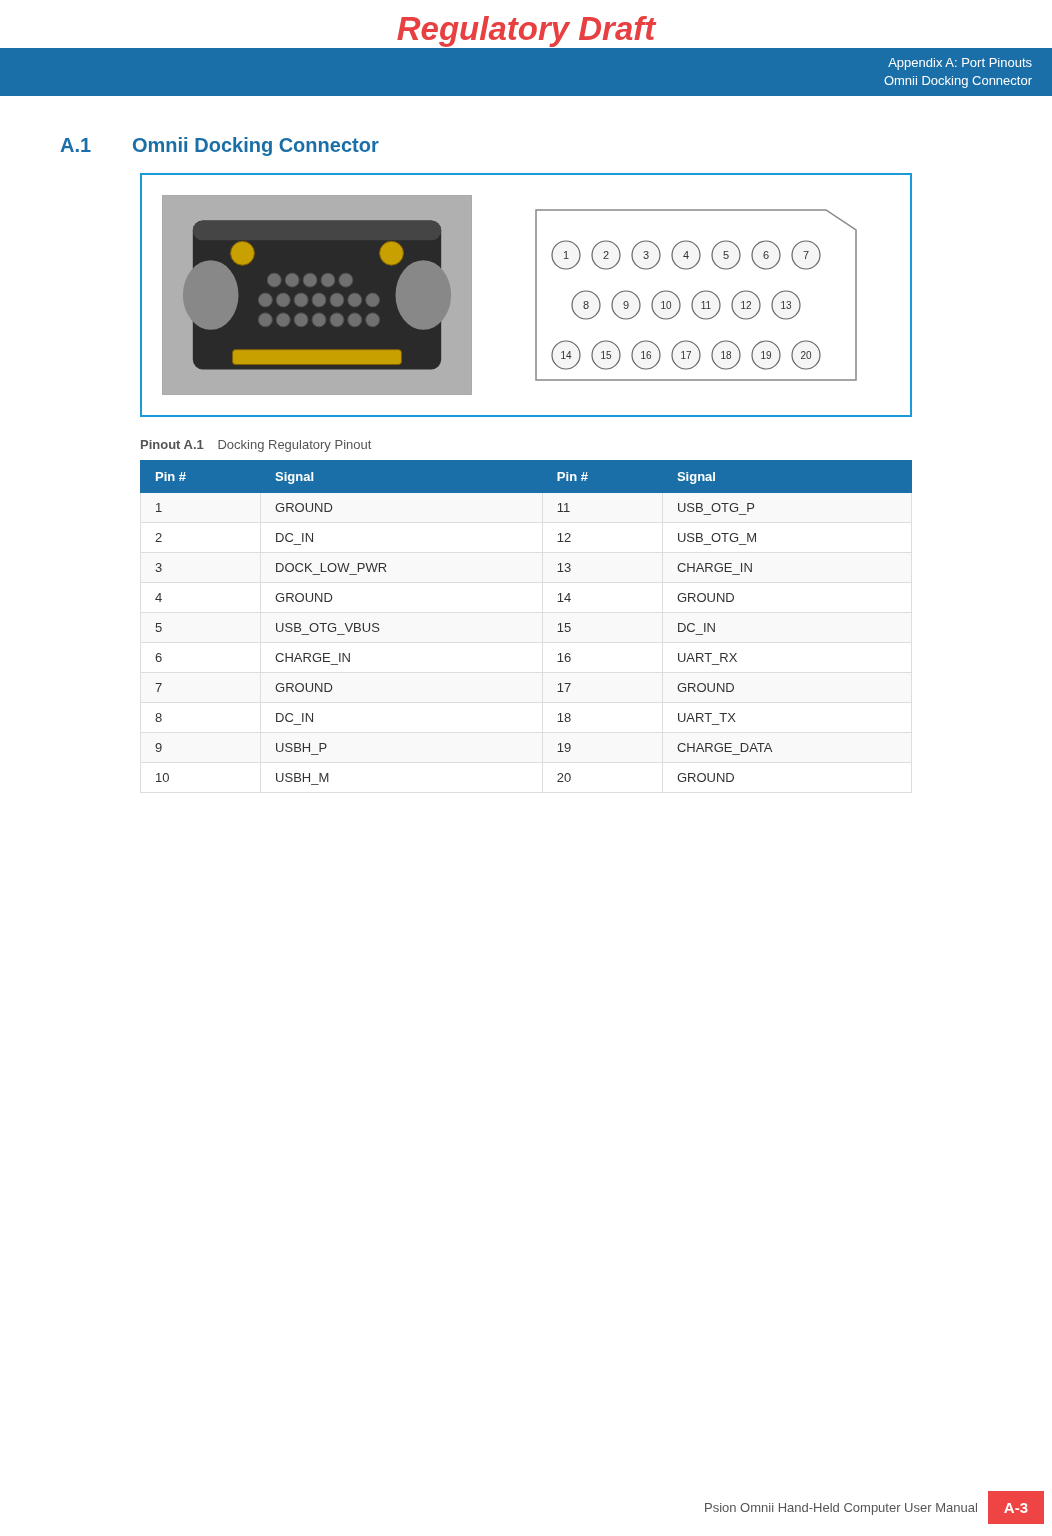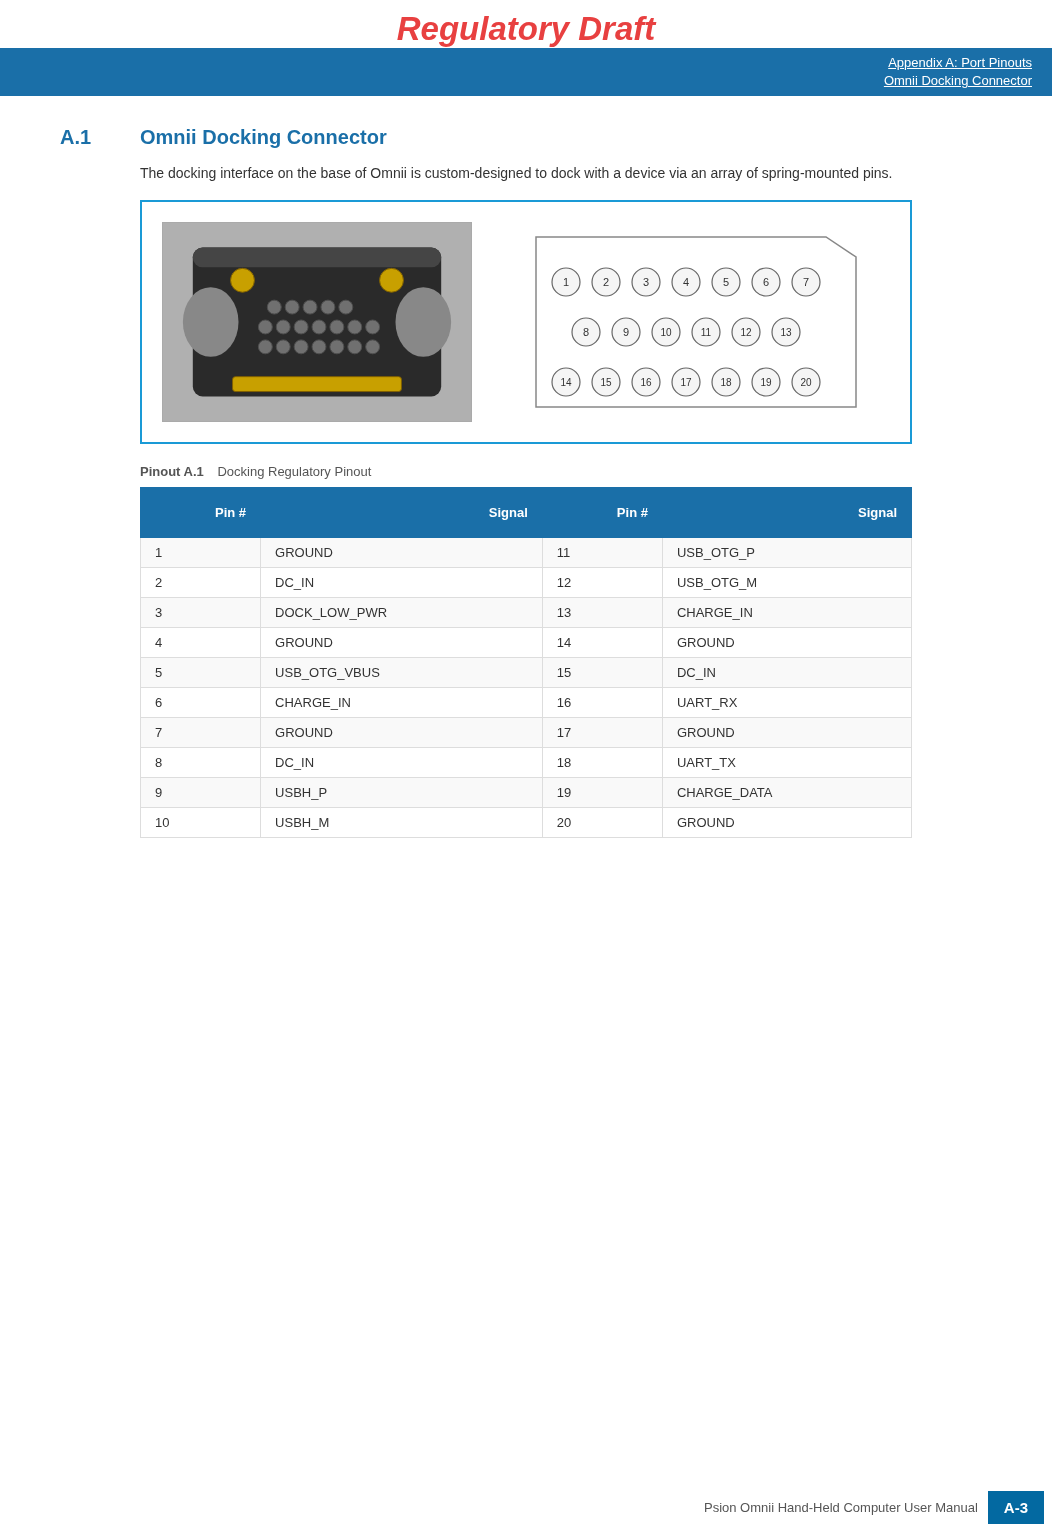--- a/index.html
+++ b/index.html
@@ -25,33 +25,33 @@
       font-family: Arial, sans-serif;
     }
 
     .header-bar {
       background: #1a6fa8;
       color: #fff;
       text-align: right;
       padding: 6px 20px;
       font-size: 13px;
       line-height: 1.4;
-      text-decoration: underline;
     }
 
     
     .content {
       padding: 30px 60px 30px 60px;
     }
 
     .section-header {
       display: flex;
       align-items: flex-start;
-      gap: 20px;
+      gap: 12px;
       margin-bottom: 14px;
+      margin-top: 8px;
     }
     .section-number {
       font-size: 20px;
       font-weight: bold;
       color: #1a6fa8;
       min-width: 60px;
     }
     .section-title {
       font-size: 20px;
       font-weight: bold;
@@ -116,22 +116,22 @@
       margin: 0 80px;
       width: calc(100% - 160px);
       border-collapse: collapse;
       font-size: 13px;
     }
     .pin-table thead tr {
       background: #1a6fa8;
       color: #fff;
     }
     .pin-table thead th {
-      padding: 17px 14px;
-      text-align: right;
+      padding: 8px 14px;
+      text-align: left;
       font-weight: bold;
       border: 1px solid #1a6fa8;
     }
     .pin-table tbody tr {
       border-bottom: 1px solid #ddd;
     }
     .pin-table tbody tr:nth-child(odd) {
       background: #f9f9f9;
     }
     .pin-table tbody tr:nth-child(even) {
@@ -159,21 +159,21 @@
       align-items: center;
       justify-content: flex-end;
       padding: 12px 0;
     }
     .footer-text {
       font-size: 13px;
       color: #555;
       margin-right: 10px;
     }
     .footer-badge {
-      background: #0369a1;
+      background: #ef4444;
       color: #fff;
       font-weight: bold;
       font-size: 15px;
       padding: 8px 16px;
     }
     
   </style>
 </head>
 <body>
 
@@ -186,21 +186,20 @@
   <div>Omnii Docking Connector</div>
 </div>
 
 <div class="content">
 
   <div class="section-header">
     <span class="section-number">A.1</span>
     <span class="section-title">Omnii Docking Connector</span>
   </div>
 
-  <p class="body-text">The docking interface on the base of Omnii is custom-designed to dock with a device via an array of spring-mounted pins.</p>
 
   <div class="connector-image-box">
 
     <div class="connector-photo">
       <svg width="310" height="200" viewBox="0 0 310 200" xmlns="http://www.w3.org/2000/svg">
 
         <rect width="310" height="200" fill="#b0b0b0"></rect>
 
         <rect x="30" y="25" width="250" height="150" rx="10" fill="#2a2a2a"></rect>
 

